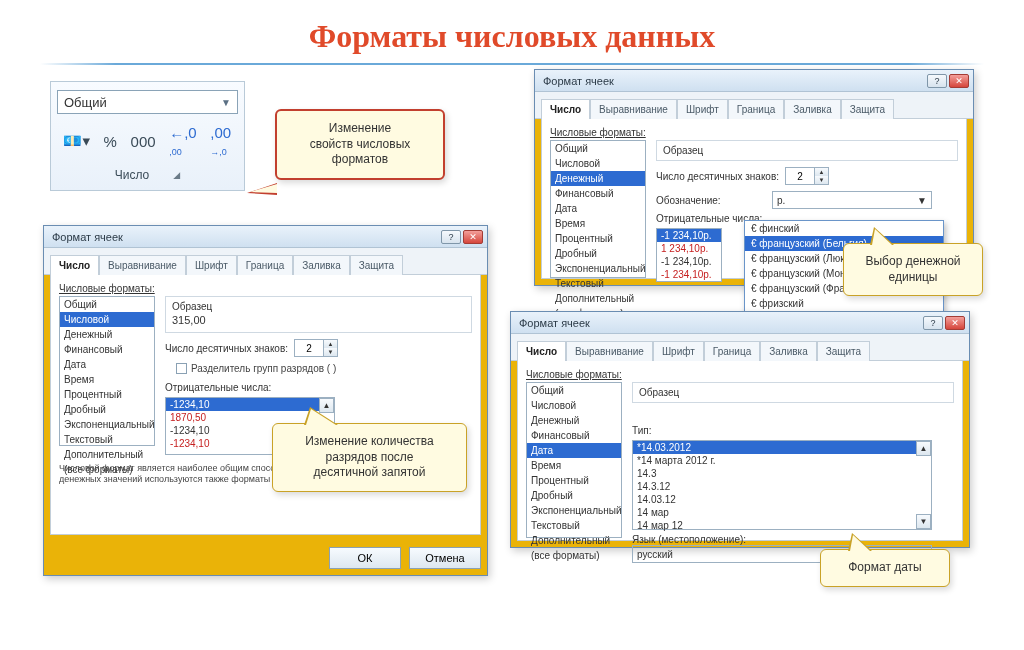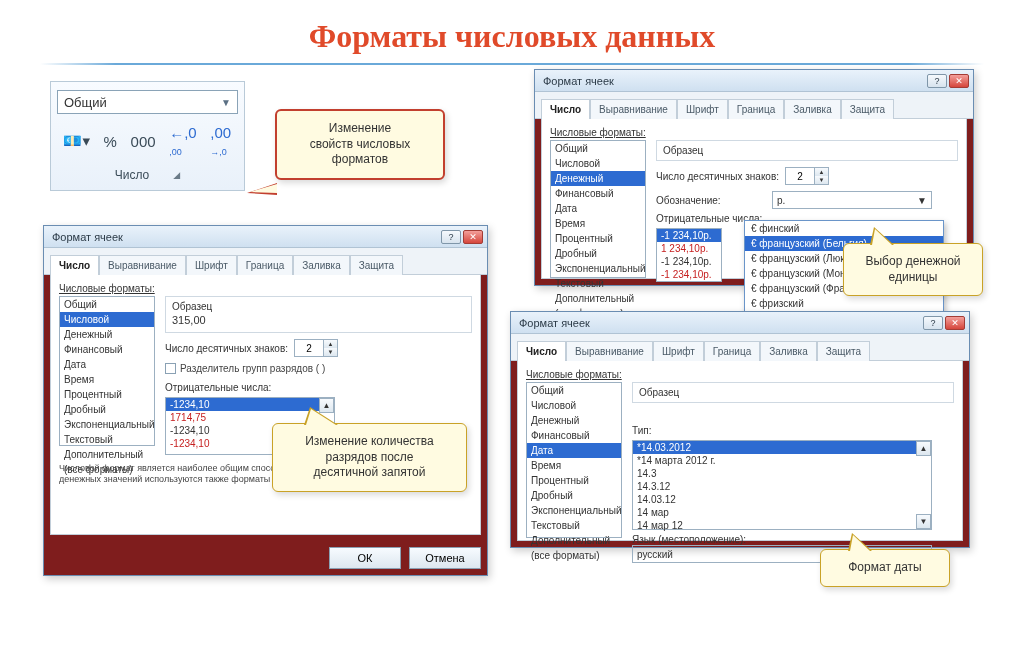--- a/index.html
+++ b/index.html
@@ -46,21 +46,21 @@
     margin-top: 10px; color: #3a4b58;
   }
   .ribbon-row .ic { font-size: 15px; }
   .ribbon-label { text-align: center; margin-top: 10px; font-size: 12px; color: #3a4b58; display:flex; justify-content:center; gap:24px; align-items:center;}
   .ribbon-label .diag { font-size:9px; color:#6a7b88;}
 
   
   .dlg {
     position: absolute;
     border: 1px solid #6a8db2;
-    background: #7f1d1d;
+    background: #eab308;
     box-shadow: 2px 3px 8px rgba(0,0,0,.2);
   }
   .dlg-title {
     height: 22px;
     background: linear-gradient(#e9f2fb,#cfe0f0);
     border-bottom: 1px solid #b0c3d4;
     display: flex; align-items: center; justify-content: space-between;
     padding: 0 4px 0 8px;
     font-size: 11px; color: #2b3a47;
   }
@@ -105,21 +105,21 @@
     line-height:1.3;
   }
   .callout.red { border-color:#c23f2e; border-width:2px; }
   .callout::before {
     content:""; position:absolute; width:0; height:0;
   }
   
   .ptr { position:absolute; width:0; height:0; }
 
   
-  .chk { display:inline-flex; align-items:center; gap:4px; font-size:10px; color:#444;}
+  .chk { display:inline-flex; align-items:center; gap:4px; font-size:10px; color:#444;margin-left:11px;}
   .chk .box { width:11px; height:11px; border:1px solid #8aa1b4; background:#fff;}
 
   .field-row { display:flex; align-items:center; gap:6px; margin-top:6px; font-size:10px;}
   .field-row label{ min-width:110px;}
 
   .sel-wide { border:1px solid #9cb0c1; height:18px; display:flex; align-items:center; padding:0 4px; width:84px; justify-content:space-between; font-size:10px;}
 </style>
 </head>
 <body>
 
@@ -202,21 +202,21 @@
                 </div>
             </div>
           </div>
           <div class="chk" style="margin-top:6px;">
             <span class="box"></span>
               <span>Разделитель групп разрядов ( )</span>
           </div>
           <div style="font-size:10px; margin-top:6px;">Отрицательные числа:</div>
           <div class="listbox" style="height:58px; position:relative;">
             <div class="li sel">-1234,10</div>
-            <div class="li red">1714,75</div>
+            <div class="li red">1870,50</div>
             <div class="li">-1234,10</div>
             <div class="li red">-1234,10</div>
             <div class="scroll-arrow" style="top:0;">▲</div>
             <div class="scroll-arrow" style="bottom:0;">▼</div>
           </div>
         </div>
       </div>
       <div class="desc">Числовой формат является наиболее общим способом представления чисел. Для вывода денежных значений используются также форматы "Денежный" и "Финансовый".</div>
     </div>
     <div class="btnrow">

